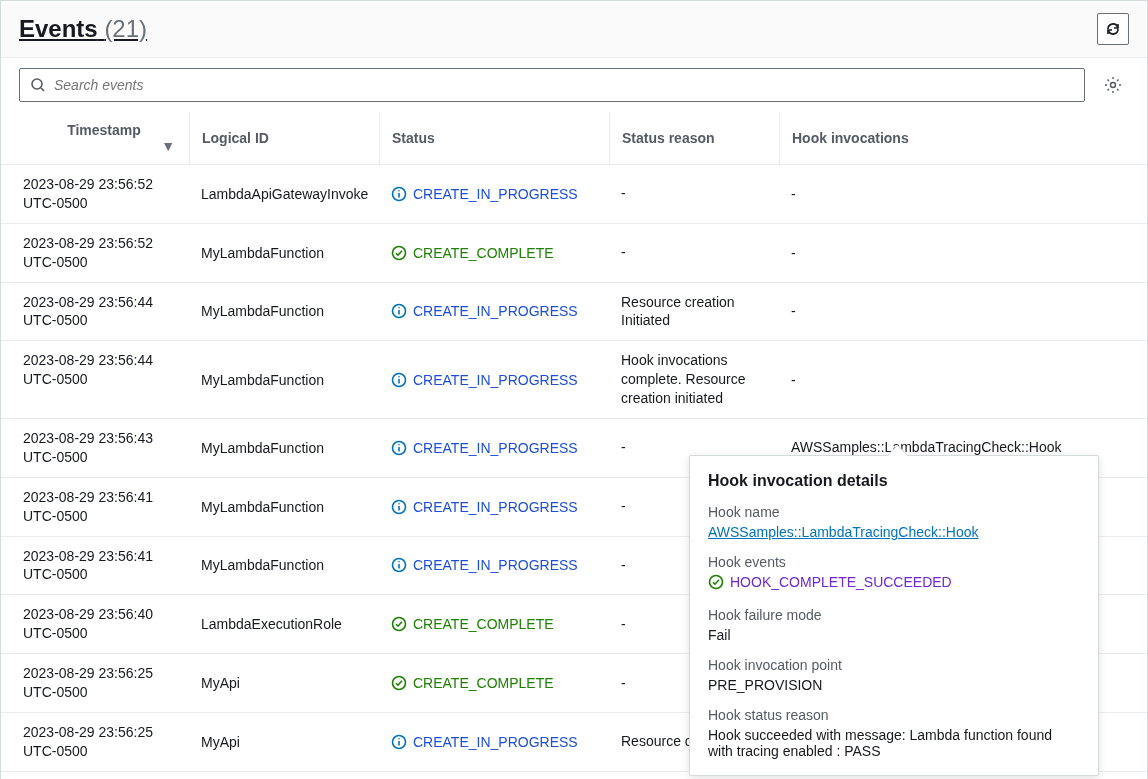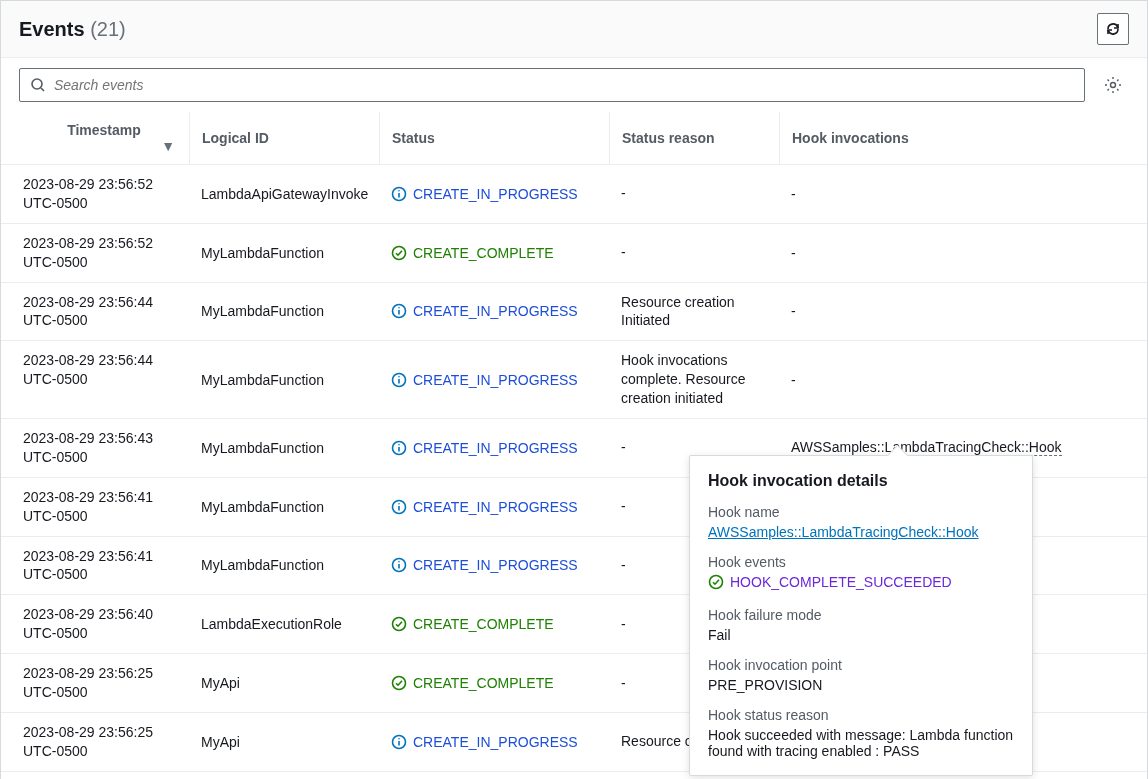--- a/index.html
+++ b/index.html
@@ -11,21 +11,21 @@
     }
     .panel { border: 1px solid #d5dbdb; }
     .header {
       display: flex;
       align-items: center;
       justify-content: space-between;
       padding: 12px 18px;
       background: #fafafa;
       border-bottom: 1px solid #eaeded;
     }
-    .title-wrap { font-size: 20px; font-weight: 700; }
+    .title-wrap { font-size: 24px; font-weight: 700; text-decoration: underline; }
     .title-count { font-weight: 400; color: #687078; }
     .header-actions { display: flex; gap: 8px; }
     .icon-btn {
       width: 32px; height: 32px;
       border: 1px solid #687078;
       border-radius: 2px;
       background: #fff;
       display: flex; align-items: center; justify-content: center;
       cursor: pointer;
     }
@@ -76,21 +76,21 @@
     .status-blue  { color: #1d4ed8; }
     .status-green { color: #1d8102; }
     .hook-link {
       color: #16191f;
       border-bottom: 1px dashed #687078;
       cursor: pointer;
     }
     .popover {
       position: absolute;
       top: 26px; left: -90px;
-      width: 344px;
+      width: 410px;
       background: #fff;
       border: 1px solid #d5dbdb;
       box-shadow: 0 2px 8px rgba(0,0,0,.12);
       border-radius: 2px;
       padding: 16px 18px;
       z-index: 5;
     }
     .popover::before {
       content:""; position:absolute; top:-8px; left:200px;
       width:14px; height:14px; background:#fff;

